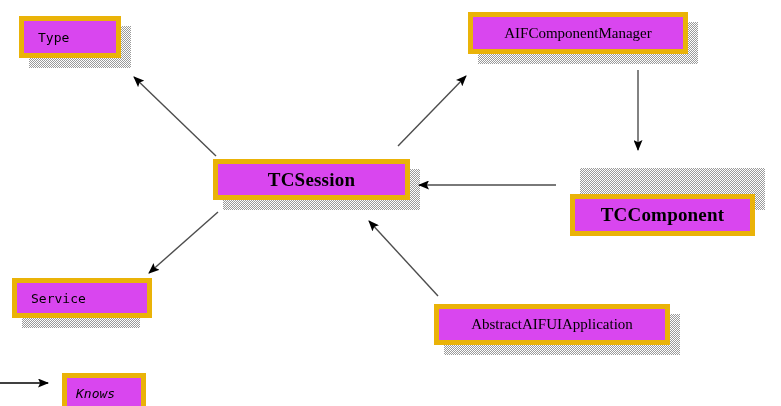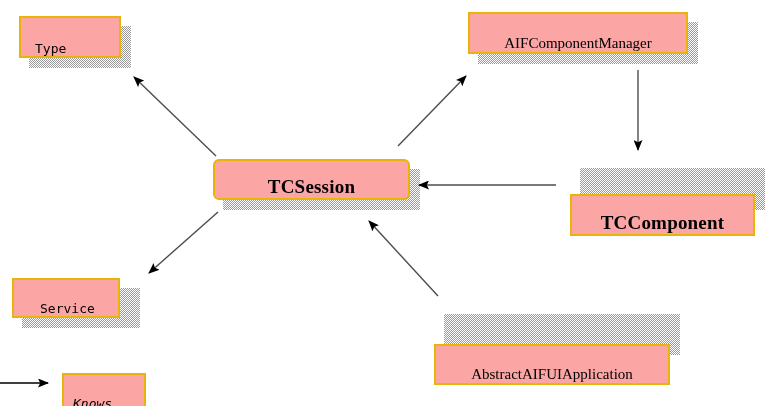--- a/index.html
+++ b/index.html
@@ -12,24 +12,24 @@
     width: 781px;
     height: 406px;
     background: #ffffff;
     overflow: hidden;
     font-family: "Liberation Serif", serif;
   }
   
   .node {
     position: absolute;
     box-sizing: border-box;
-    background: #fca5a5;
-    border: 2px solid #eab308;
+    background: #d946ef;
+    border: 5px solid #eab308;
     display: flex;
-    align-items: flex-end;
+    align-items: center;
     white-space: nowrap;
     z-index: 3;
   }
   .node .label {
     display: block;
     width: 100%;
   }
   
   .shadow {
     position: absolute;
@@ -110,30 +110,30 @@
       <div class="shadow" style="left: 444px; top: 314px; width: 236px; height: 41px;"></div>
     </div>
 
   <div id="node-layer">
       <div class="node" style="left: 19px; top: 16px; width: 102px; height: 42px;">
         <span class="label mono">Type</span>
       </div>
       <div class="node" style="left: 468px; top: 12px; width: 220px; height: 42px;">
         <span class="label serif">AIFComponentManager</span>
       </div>
-      <div class="node" style="left: 213px; top: 159px; width: 197px; height: 41px; border-radius: 6px;">
+      <div class="node" style="left: 213px; top: 159px; width: 197px; height: 41px;">
         <span class="label serif-bold">TCSession</span>
       </div>
       <div class="node" style="left: 570px; top: 158px; width: 185px; height: 42px; margin-top: 36px;">
         <span class="label serif-bold">TCComponent</span>
       </div>
-      <div class="node" style="left: 12px; top: 278px; width: 108px; height: 40px; padding-left: 12px;">
+      <div class="node" style="left: 12px; top: 278px; width: 140px; height: 40px;">
         <span class="label mono">Service</span>
       </div>
-      <div class="node" style="left: 434px; top: 304px; width: 236px; height: 41px; margin-top: 40px;">
+      <div class="node" style="left: 434px; top: 304px; width: 236px; height: 41px;">
         <span class="label serif">AbstractAIFUIApplication</span>
       </div>
     </div>
 
   <div id="legend-layer">
       <div class="node" style="left: 62px; top: 373px; width: 84px; height: 40px;">
         <span class="label mono" style="padding-left: 9px; font-style: italic;">Knows</span>
       </div>
     </div>
 

